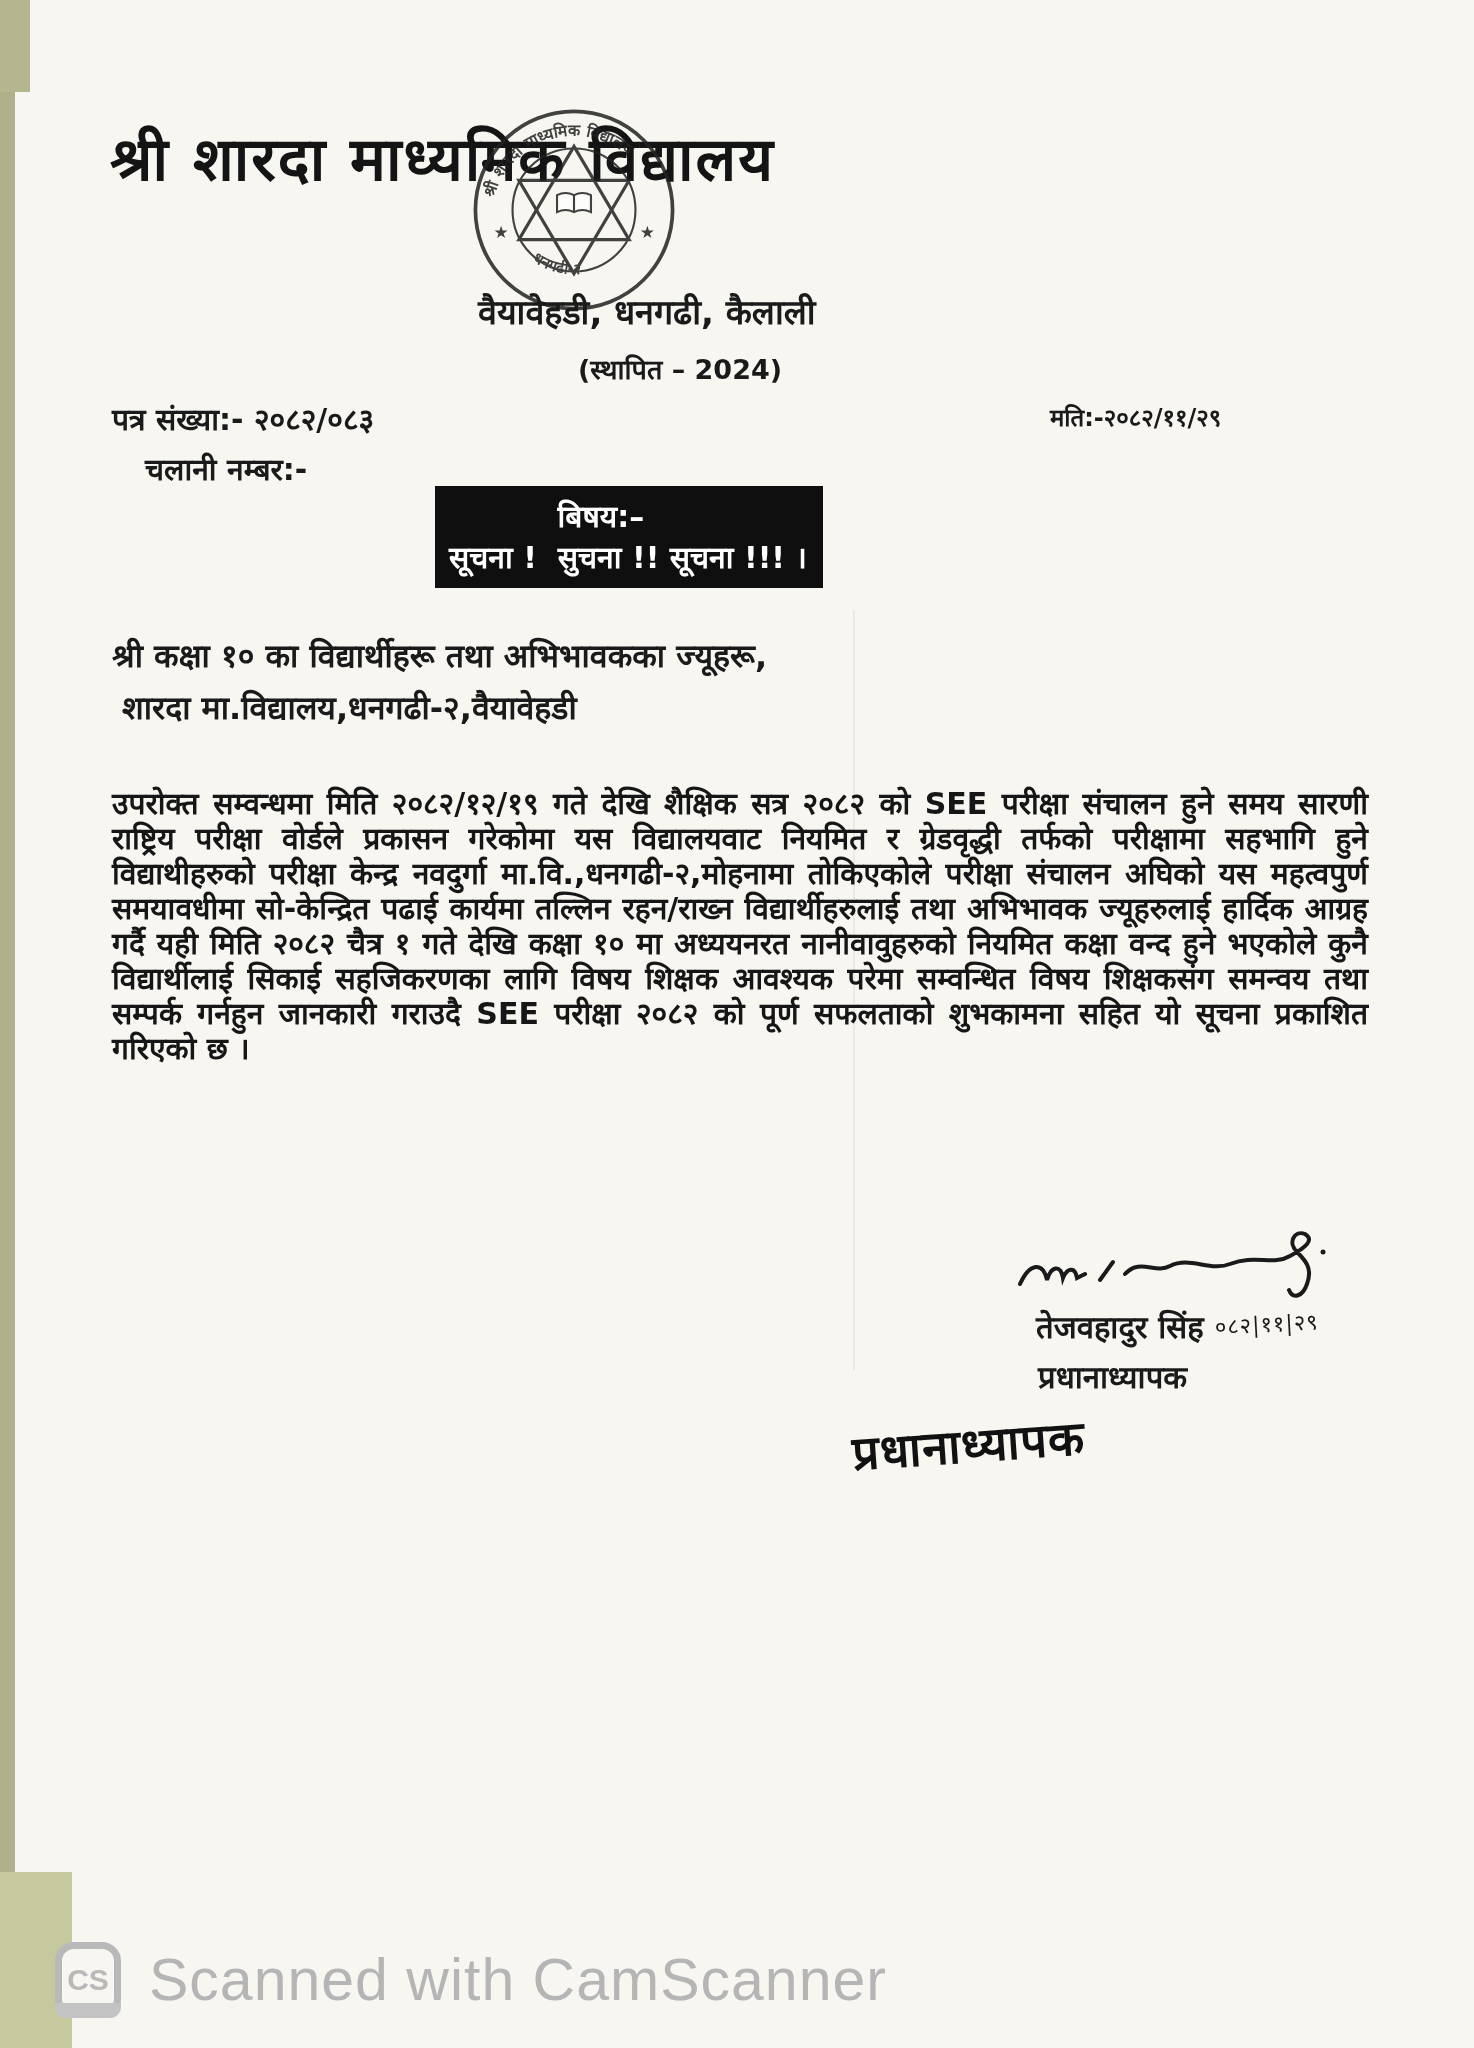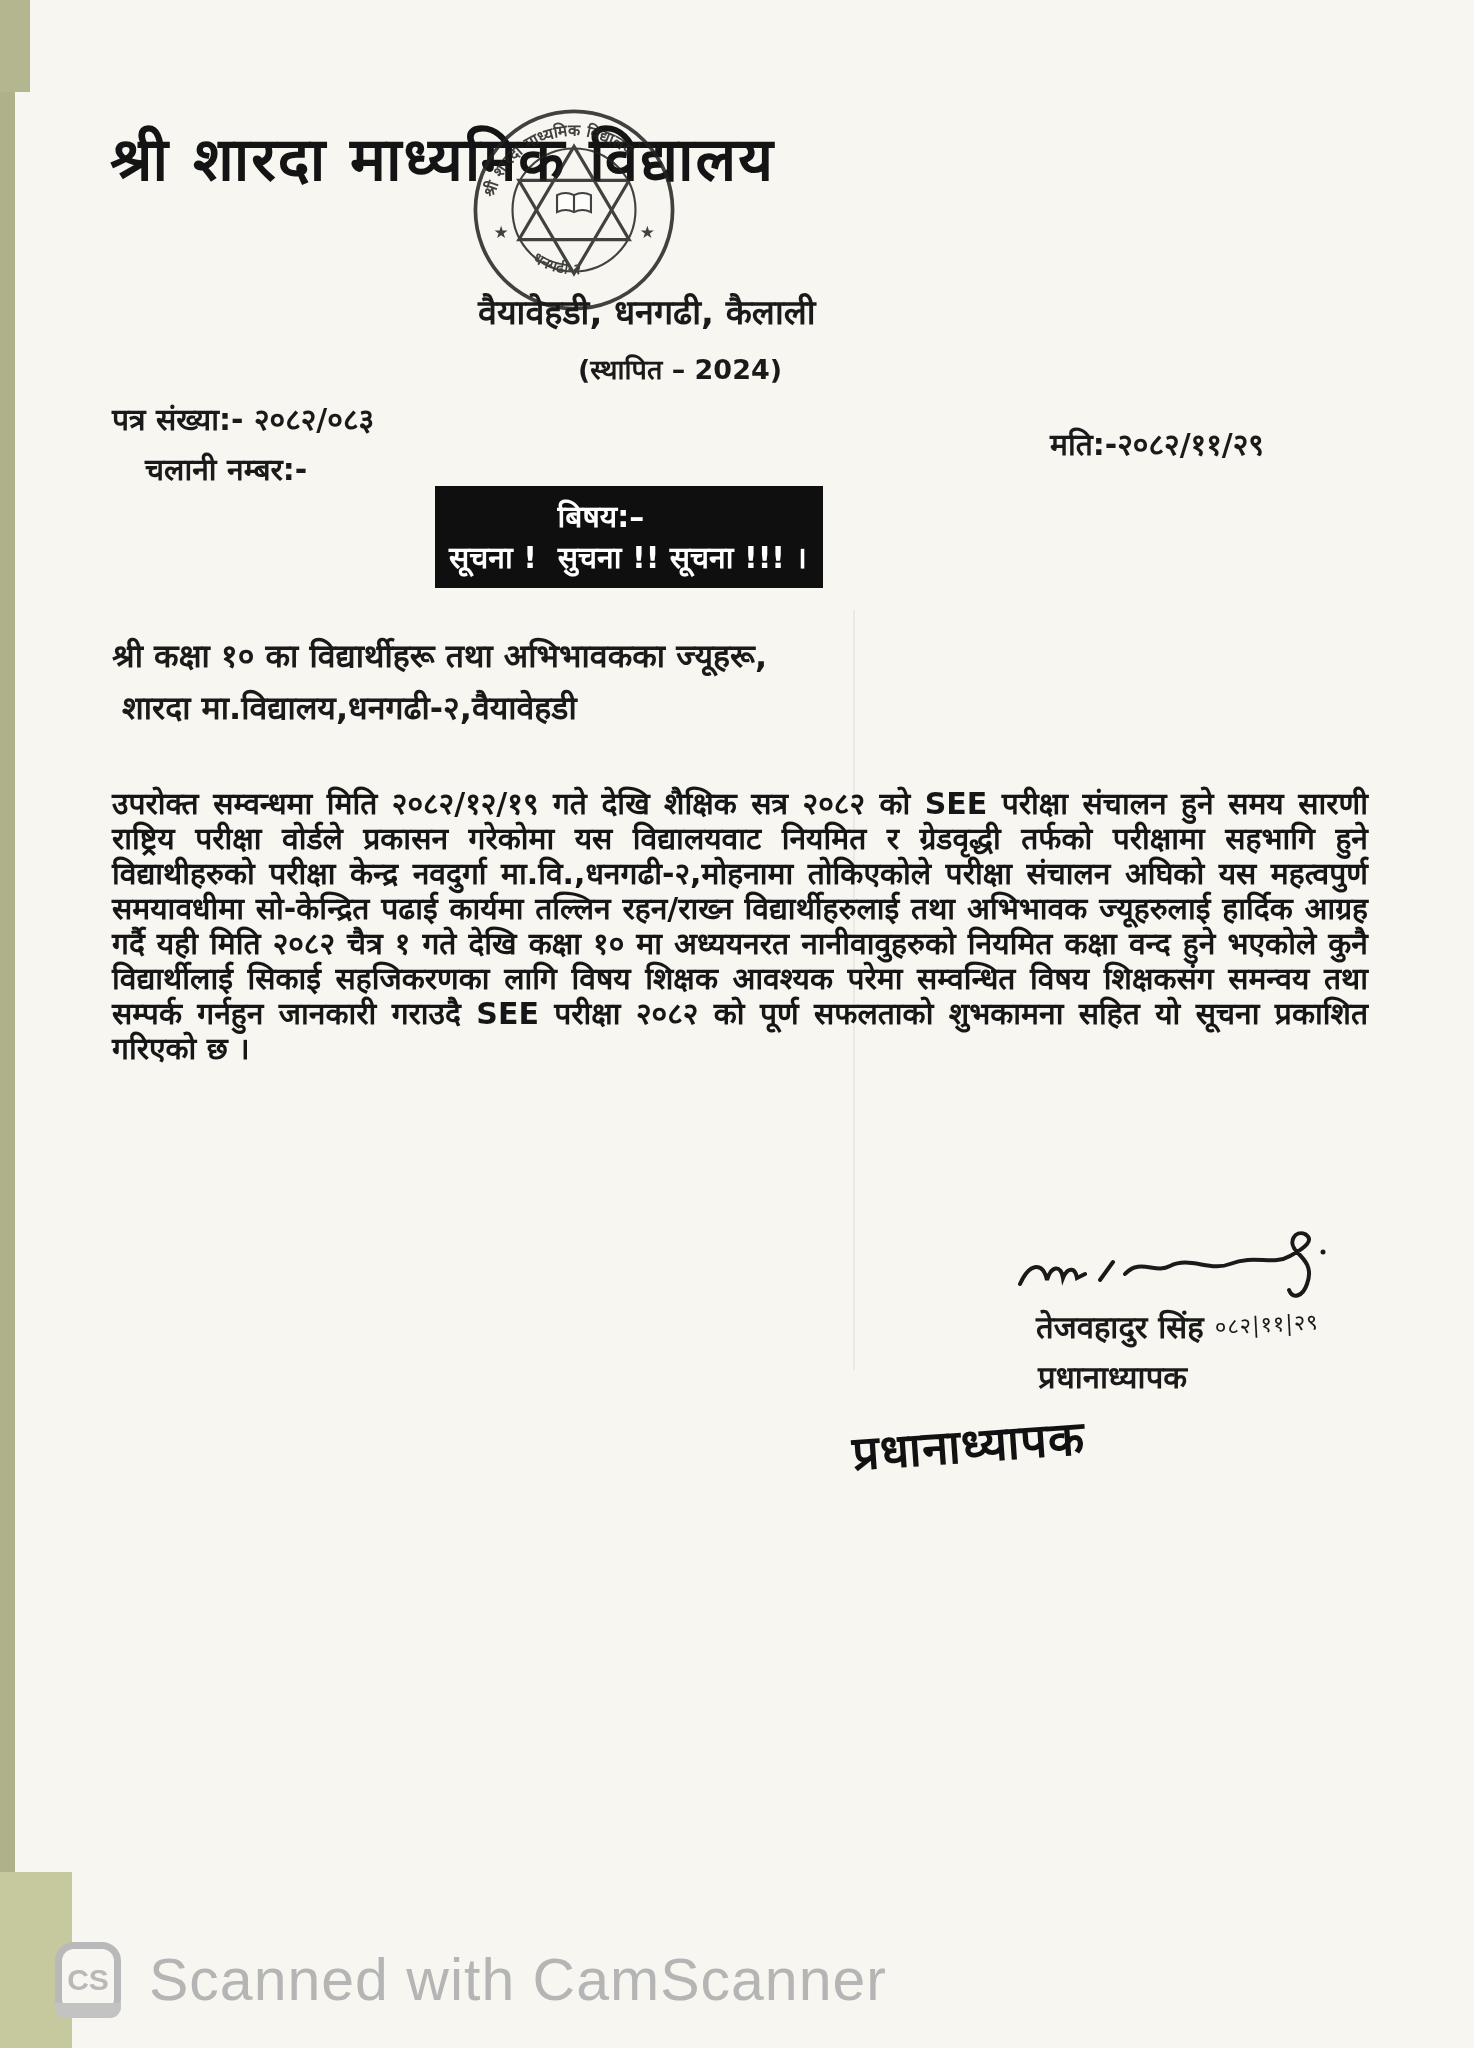--- a/index.html
+++ b/index.html
@@ -22,21 +22,21 @@
     position:absolute;left:110px;top:116px;width:1000px;
     font-size:60px;font-weight:bold;letter-spacing:2px;color:#141414;
     white-space:nowrap;
   }
   .seal{position:absolute;left:468px;top:104px;width:212px;height:212px;opacity:.85;}
   .addr{position:absolute;left:478px;top:288px;font-size:34px;font-weight:bold;white-space:nowrap;}
   .estd{position:absolute;left:578px;top:350px;font-size:27px;font-weight:bold;white-space:nowrap;}
 
   .meta-letterno{position:absolute;left:112px;top:398px;font-size:30px;font-weight:bold;}
   .meta-chalani{position:absolute;left:112px;top:448px;font-size:30px;font-weight:bold;margin-left:33px;}
-  .meta-date{position:absolute;left:1050px;top:400px;font-size:30px;font-weight:bold;white-space:nowrap;margin-top:23px;}
+  .meta-date{position:absolute;left:1050px;top:400px;font-size:24px;font-weight:bold;white-space:nowrap;}
 
   .subject{
     position:absolute;left:435px;top:486px;
     background:#0f0f0f;color:#ffffff;
     padding:9px 16px 11px 14px;
     font-size:30px;font-weight:bold;
     display:flex;align-items:center;
     white-space:pre;
     flex-direction:column;
   }

